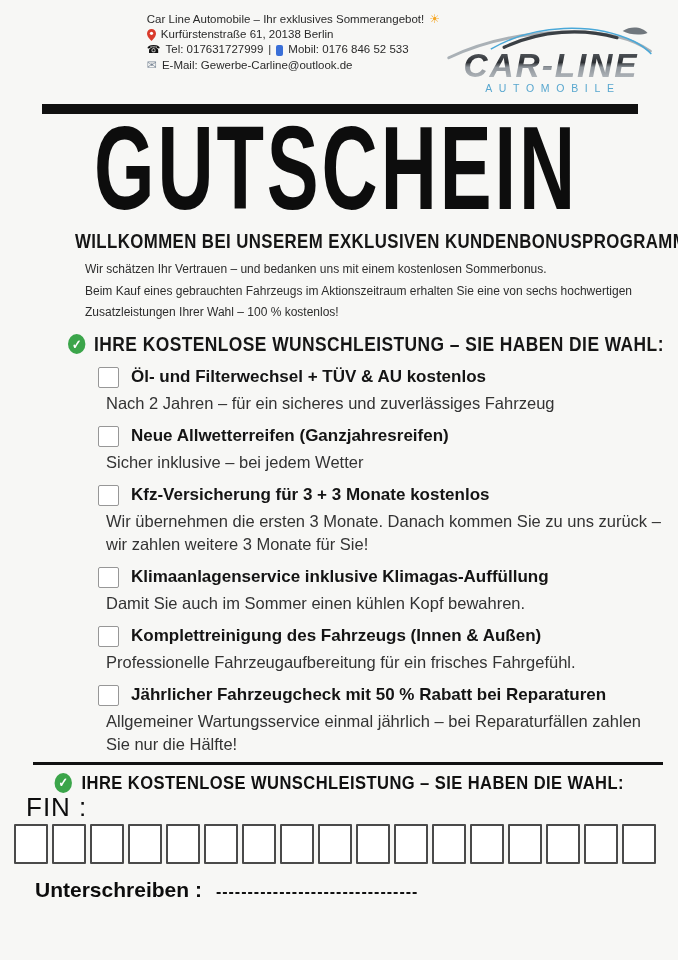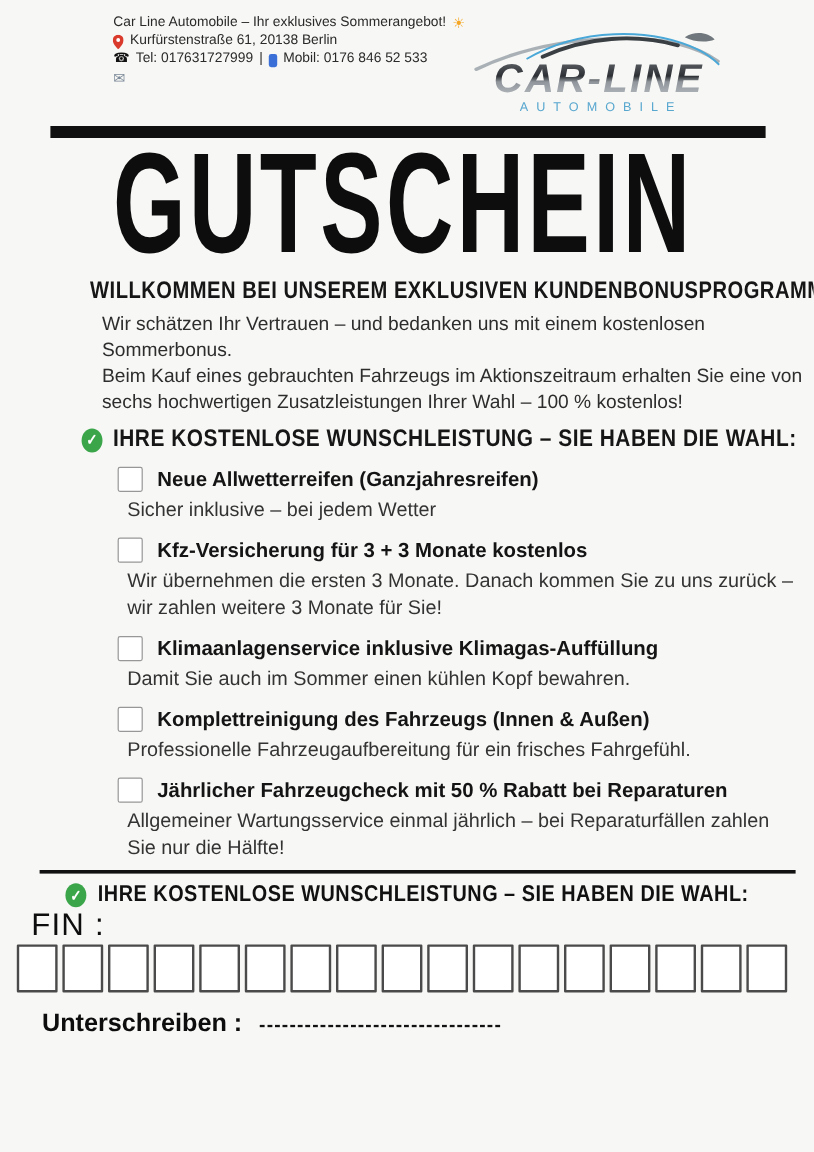--- a/index.html
+++ b/index.html
@@ -6,21 +6,21 @@
   body{
     width:678px;height:960px;
     background:#f7f7f5;
     font-family:"Liberation Sans", sans-serif;
     color:#222;
     overflow:hidden;
   }
   .page{position:relative;width:678px;height:960px;}
 
   
-  .header{display:flex;justify-content:center;align-items:flex-start;padding:12px 12px 0 42px;}
+  .header{display:flex;justify-content:flex-end;align-items:flex-start;padding:12px 12px 0 42px;}
   .contact{font-size:11.5px;line-height:15.2px;color:#2a2a2a;}
   .c-row{display:flex;align-items:center;gap:5px;white-space:nowrap;}
   .ic{display:inline-flex;align-items:center;justify-content:center;flex:none;}
   .sun{color:#f5a623;font-size:12px;}
   .phone-glyph{color:#111;font-size:11px;}
   .env-glyph{color:#7d8a99;font-size:12px;}
   .mobile-rect{width:7px;height:11px;background:#3a6fd8;border-radius:2px;}
   .cal{width:10px;height:10px;border:1.5px solid #c0392b;border-radius:1px;background:#fff;position:relative;}
   .cal::before{content:"";position:absolute;left:0;right:0;top:0;height:3px;background:#c0392b;}
   .logo{margin-top:-2px;margin-right:4px;}
@@ -34,21 +34,21 @@
     transform:scale(0.72,1.1);transform-origin:center top;white-space:nowrap;
   }
 
   
   .cond{display:inline-block;transform:scaleX(0.84);transform-origin:0 50%;white-space:nowrap;
         font-weight:bold;color:#161616;letter-spacing:0.5px;}
 
   
   .welcome{margin:14px 0 0 75px;}
   .welcome-heading{font-size:20px;}
-  .welcome-body{margin:6px 0 0 10px;width:586px;font-size:16px;line-height:21.5px;color:#2d2d2d;}
+  .welcome-body{margin:6px 0 0 10px;width:586px;font-size:12px;line-height:21.5px;color:#2d2d2d;}
   .welcome-body p{margin:0;}
 
   
   .choice-head{display:flex;align-items:center;gap:10px;margin:9px 0 0 68px;
                transform:scaleX(0.87);transform-origin:0 50%;white-space:nowrap;}
   .choice-head-text{font-size:20px;font-weight:bold;color:#161616;letter-spacing:0.5px;}
   .check-circle{width:20px;height:20px;border-radius:50%;background:#3ba54a;color:#fff;
                 display:flex;align-items:center;justify-content:center;font-size:13px;font-weight:bold;flex:none;}
   .services{margin:4px 0 0 98px;}
   .svc-label-row{display:flex;align-items:center;gap:12px;margin-top:11px;height:21px;}
@@ -95,20 +95,21 @@
       </div>
       <div class="c-row">
         <span class="ic phone-glyph">☎</span>
         <span>Tel: 017631727999</span>
         <span>|</span>
         <span class="ic mobile-rect"></span>
         <span>Mobil: 0176 846 52 533</span>
       </div>
       <div class="c-row">
         <span class="ic env-glyph">✉</span>
+        <span>E-Mail: Gewerbe-Carline@outlook.de</span>
       </div>
     </div>
 
     <div class="logo">
       <svg width="222" height="86" viewBox="0 0 230 90">
         <defs>
           <linearGradient id="metal" x1="0" y1="0" x2="0" y2="1">
             <stop offset="0" stop-color="#6a6f74"></stop>
             <stop offset="0.42" stop-color="#2c2f33"></stop>
             <stop offset="0.55" stop-color="#8f959b"></stop>
@@ -141,20 +142,27 @@
     </div>
   </div>
 
   <div class="choice-head">
     <span class="check-circle">✓</span>
     <span class="choice-head-text">IHRE KOSTENLOSE WUNSCHLEISTUNG – SIE HABEN DIE WAHL:</span>
   </div>
 
   <div class="services">
 
+    <div>
+      <div class="svc-label-row">
+        <span class="cbx"></span>
+        <span class="svc-label">Öl- und Filterwechsel + TÜV &amp; AU kostenlos</span>
+      </div>
+      <div class="svc-desc">Nach 2 Jahren – für ein sicheres und zuverlässiges Fahrzeug</div>
+    </div>
 
     <div>
       <div class="svc-label-row">
         <span class="cbx"></span>
         <span class="svc-label">Neue Allwetterreifen (Ganzjahresreifen)</span>
       </div>
       <div class="svc-desc">Sicher inklusive – bei jedem Wetter</div>
     </div>
 
     <div>

